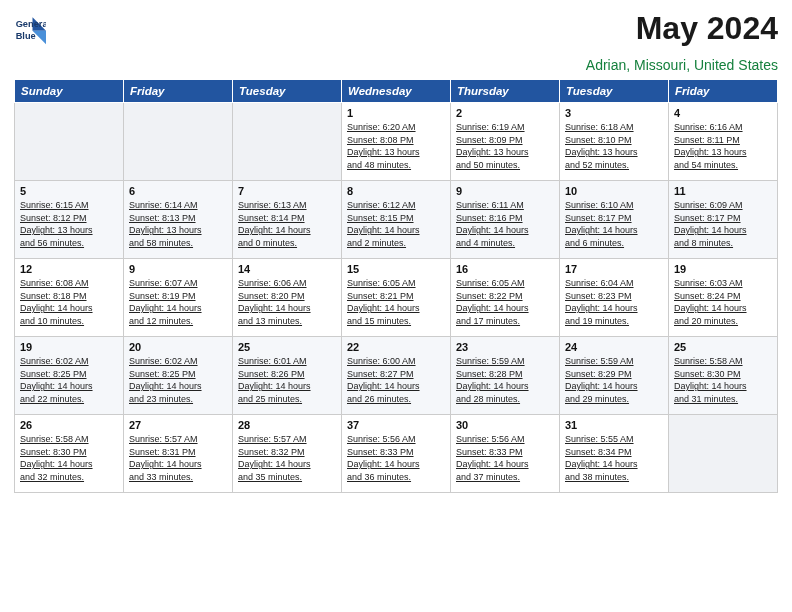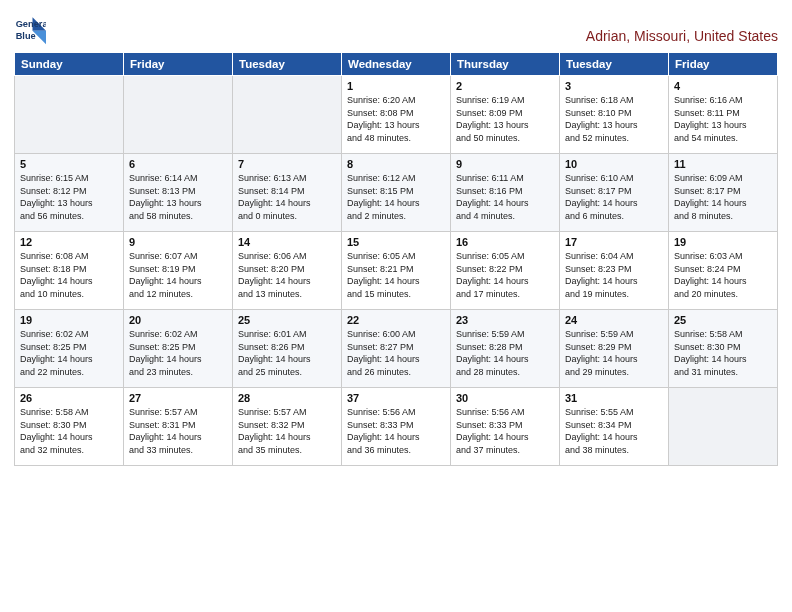--- a/index.html
+++ b/index.html
@@ -35,36 +35,37 @@
     .title-block {
       text-align: right;
     }
     .cal-title {
       font-size: 32px;
       font-weight: bold;
       color: #1a1a1a;
     }
     .cal-subtitle {
       font-size: 14px;
-      color: #7f1d1d;
-      margin-top: 18px;
+      color: #15803d;
+      margin-top: 10px;
     }
     table {
       width: 100%;
       border-collapse: collapse;
       table-layout: fixed;
     }
     thead tr th {
       background: #2255a0;
       color: #fff;
       font-size: 11.5px;
       font-weight: bold;
       padding: 5px 6px;
       text-align: left;
       border: 1px solid #fff;
+      font-style: italic;
     }
     tbody tr td {
       border: 1px solid #ccc;
       vertical-align: top;
       padding: 4px 5px;
       font-size: 9.5px;
       color: #222;
       background: #fff;
       height: 78px;
     }
@@ -75,20 +76,21 @@
       font-weight: bold;
       font-size: 11px;
       color: #111;
       margin-bottom: 2px;
       display: block;
     }
     .day-info {
       font-size: 9px;
       color: #222;
       line-height: 1.4;
+      text-decoration: underline;
     }
     .empty-cell {
       background: #f0f2f5 !important;
     }
   </style>
 </head>
 <body>
 
 <div class="page">
   <div class="header">
@@ -96,20 +98,21 @@
       <svg class="logo-icon" viewBox="0 0 38 38" xmlns="http://www.w3.org/2000/svg">
         <rect x="0" y="0" width="38" height="38" fill="white"></rect>
 
         <polygon points="22,4 38,20 22,20" fill="#2255a0"></polygon>
         <polygon points="22,20 38,20 38,36" fill="#4a90d9"></polygon>
         <text x="2" y="16" font-size="11" font-weight="bold" fill="#1a3a6b" font-family="Arial">General</text>
         <text x="2" y="30" font-size="11" font-weight="bold" fill="#1a3a6b" font-family="Arial">Blue</text>
       </svg>
     </div>
     <div class="title-block">
+      <div class="cal-title">May 2024</div>
       <div class="cal-subtitle">Adrian, Missouri, United States</div>
     </div>
   </div>
 
   <table>
     <thead>
       <tr>
         <th>Sunday</th>
         <th>Friday</th>
         <th>Tuesday</th>

